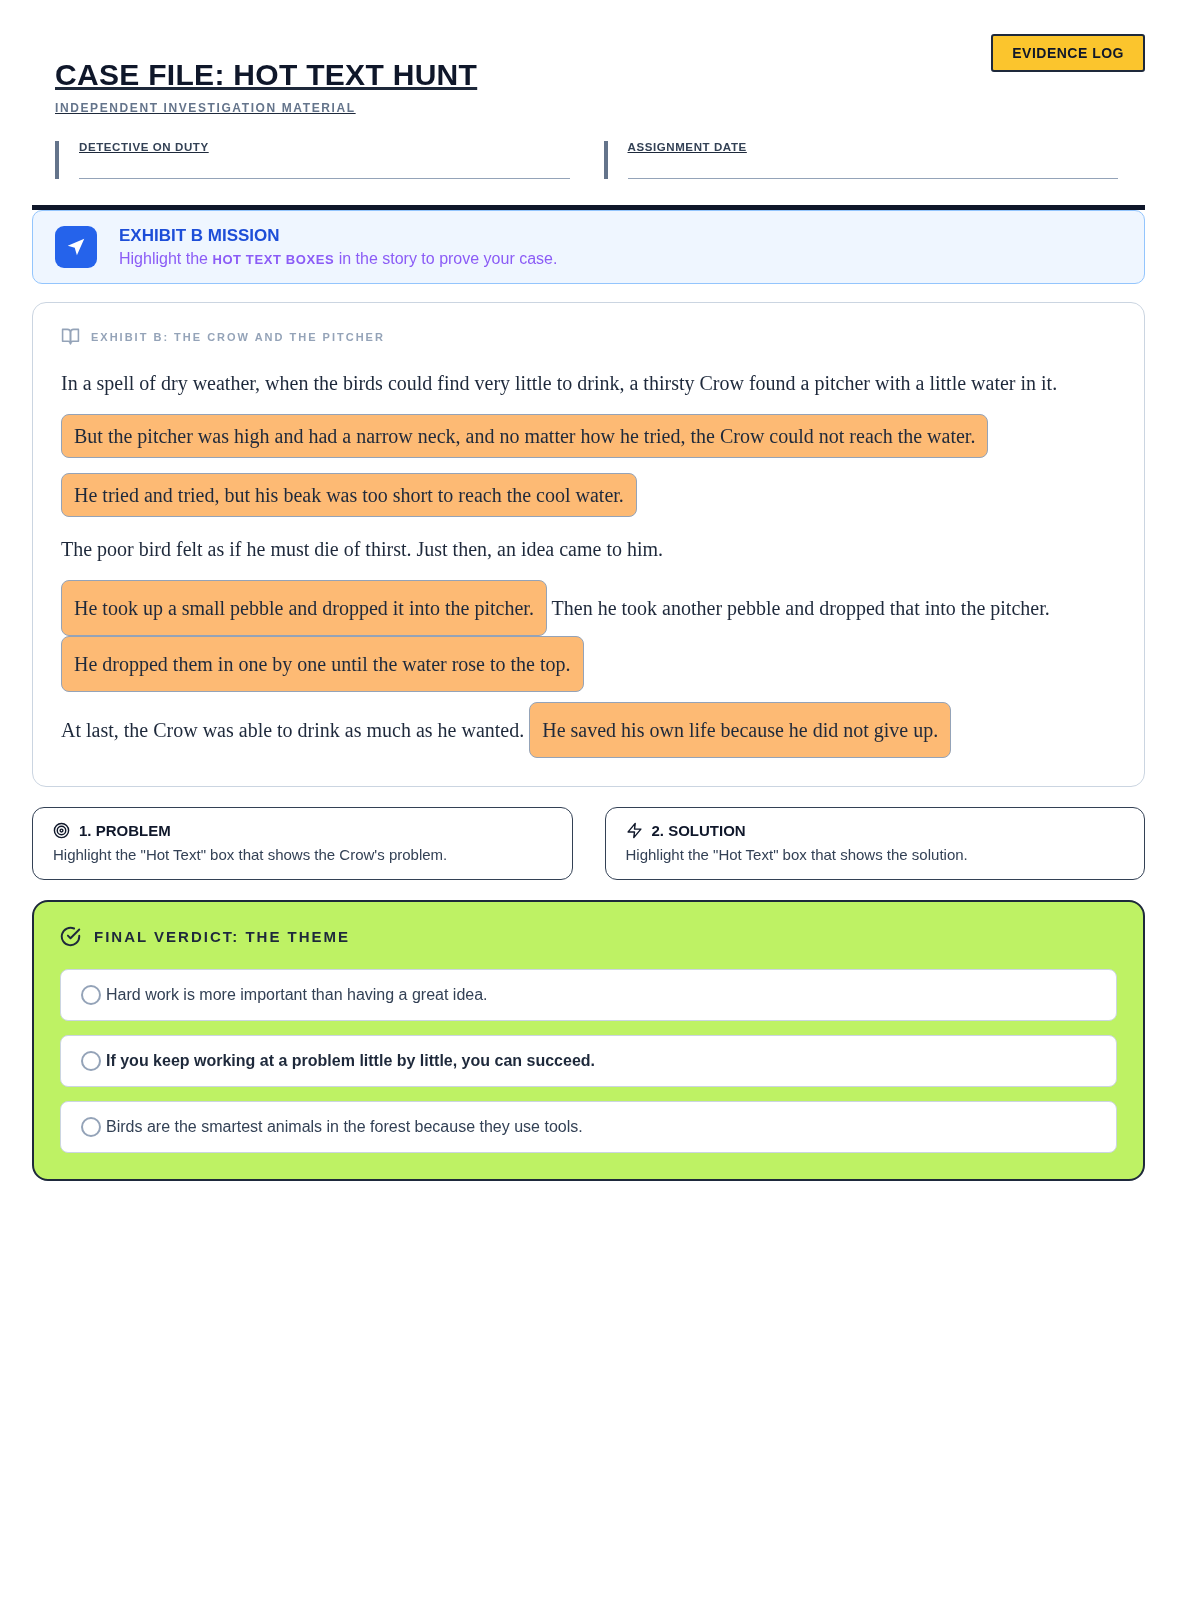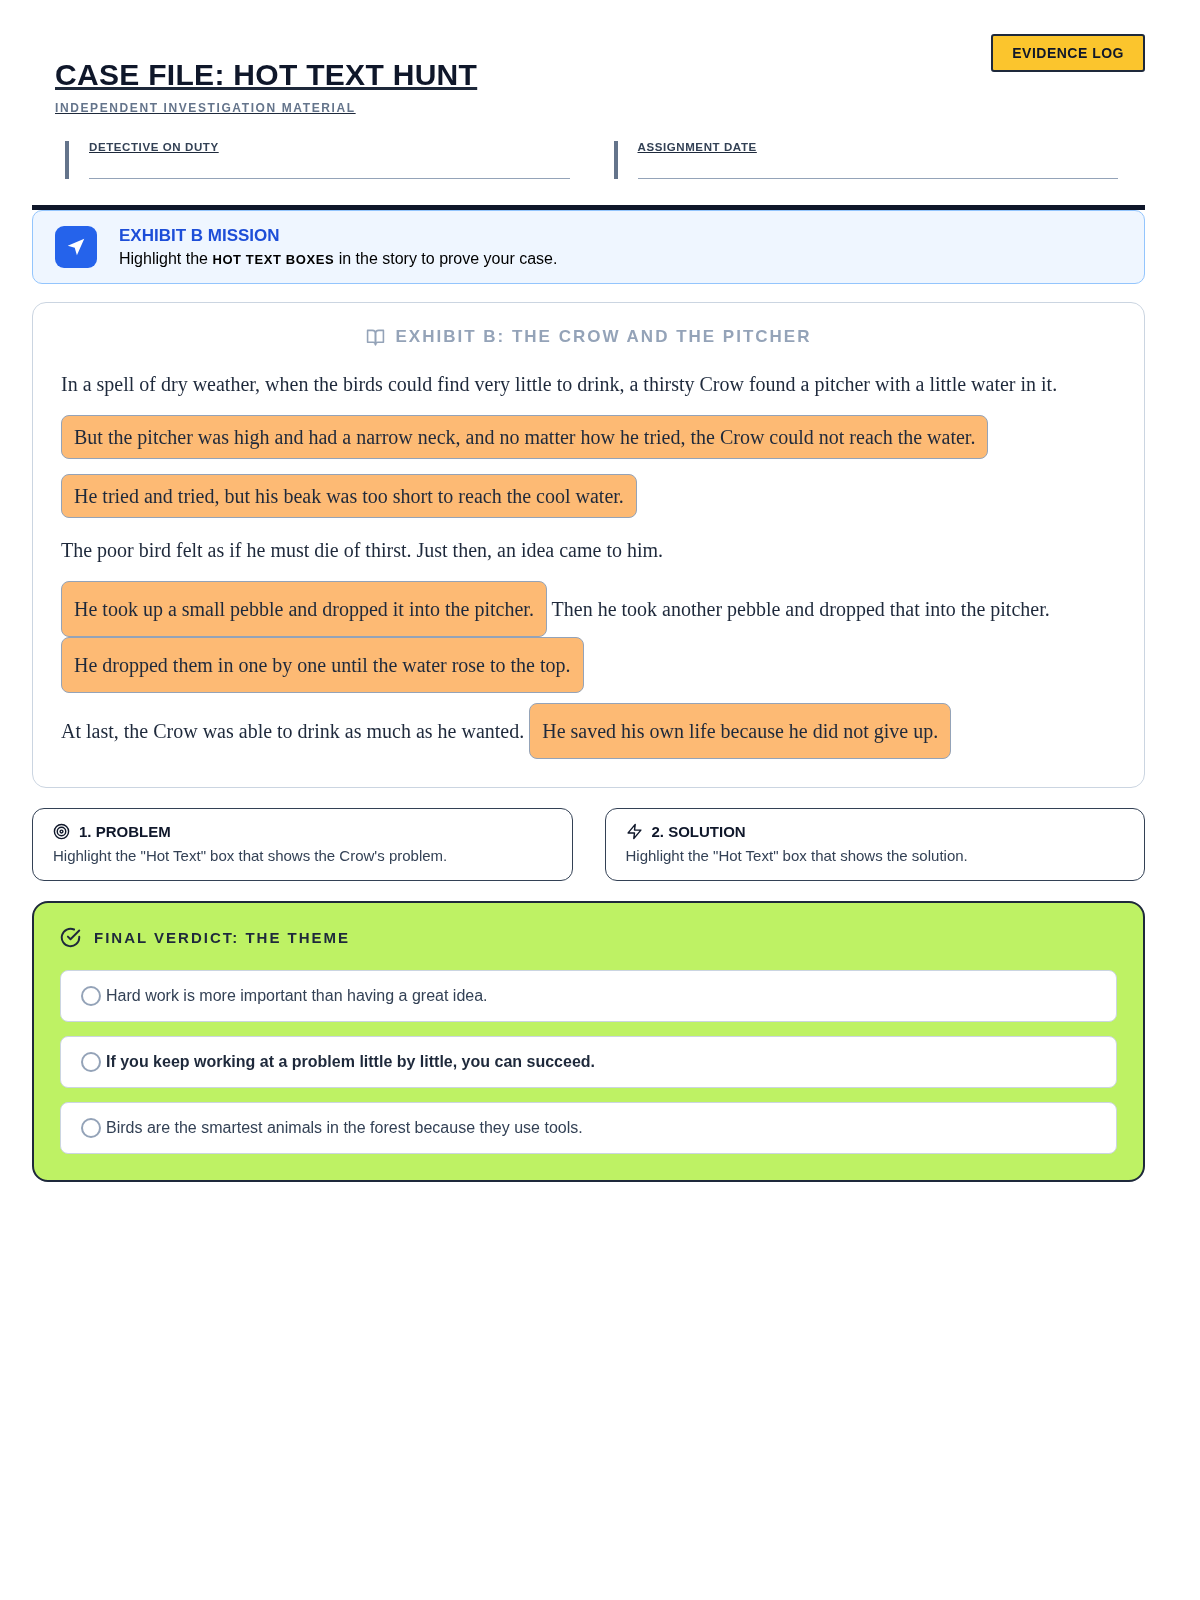--- a/index.html
+++ b/index.html
@@ -15,48 +15,47 @@
   .header { position: relative; padding: 0 27px 0 23px; text-decoration: underline; }
   .badge {
     position: absolute; top: 0; right: 0;
     background: #fbc52d; border: 2px solid #1e293b; border-radius: 3px;
     font-weight: 800; font-size: 14px; letter-spacing: .5px;
     padding: 9px 19px; color: #0f172a;
   }
   .title { font-size: 30px; font-weight: 800; color: #0f172a; letter-spacing: .3px; padding-top: 24px; }
   .subtitle { font-size: 12px; font-weight: 700; color: #64748b; letter-spacing: 1.6px; margin-top: 9px; }
   .fields { display: flex; gap: 34px; margin-top: 26px; }
-  .field { flex: 1; border-left: 4px solid #64748b; padding-left: 20px; margin-left: 10px; }
+  .field { flex: 1; border-left: 4px solid #64748b; padding-left: 20px; }
   .field-label { font-size: 11.5px; font-weight: 700; color: #334155; letter-spacing: .6px; }
   .field-line { height: 26px; border-bottom: 1.5px solid #94a3b8; }
   .rule { margin-top: 26px; height: 5px; background: #0f172a; }
 
   
   .mission {
     background: #eff6ff; border: 1.5px solid #93c5fd;
     border-radius: 10px; padding: 15px 22px; display: flex; gap: 22px; align-items: center;
   }
   .mission-icon {
     width: 42px; height: 42px; border-radius: 9px; background: #2563eb;
     display: flex; align-items: center; justify-content: center; flex-shrink: 0;
   }
   .mission-title { color: #1d4ed8; font-weight: 800; font-size: 17px; }
-  .mission-body { color: #000000; font-size: 16px; margin-top: 4px; }
+  .mission-body { color: #8b5cf6; font-size: 16px; margin-top: 4px; }
   .mission-body b { font-size: 13px; font-weight: 800; letter-spacing: .6px; }
 
   
   .story-card {
     margin-top: 18px; border: 1.5px solid #cbd5e1; border-radius: 14px;
     background: #fff; padding: 24px 28px 28px;
   }
   .story-head {
     display: flex; align-items: center; gap: 11px;
-    color: #94a3b8; font-weight: 700; font-size: 17px; letter-spacing: 2px;
+    color: #94a3b8; font-weight: 700; font-size: 11px; letter-spacing: 2px;
     margin-bottom: 20px;
-    justify-content: center;
   }
   .story-body { font-family: "Liberation Serif", serif; font-size: 20px; color: #1e293b; }
   .story-body p { line-height: 1.7; margin-bottom: 14px; }
   .story-body p.mixed { line-height: 2.3; margin-bottom: 10px; }
   .story-body p.pill-row { margin-bottom: 15px; }
   .hot {
     background: #fdba74; border: 1.5px solid #94a3b8; border-radius: 8px;
     padding: 4px 12px; display: inline-block; cursor: pointer;
   }
   .story-body p.last { margin-bottom: 0; }

